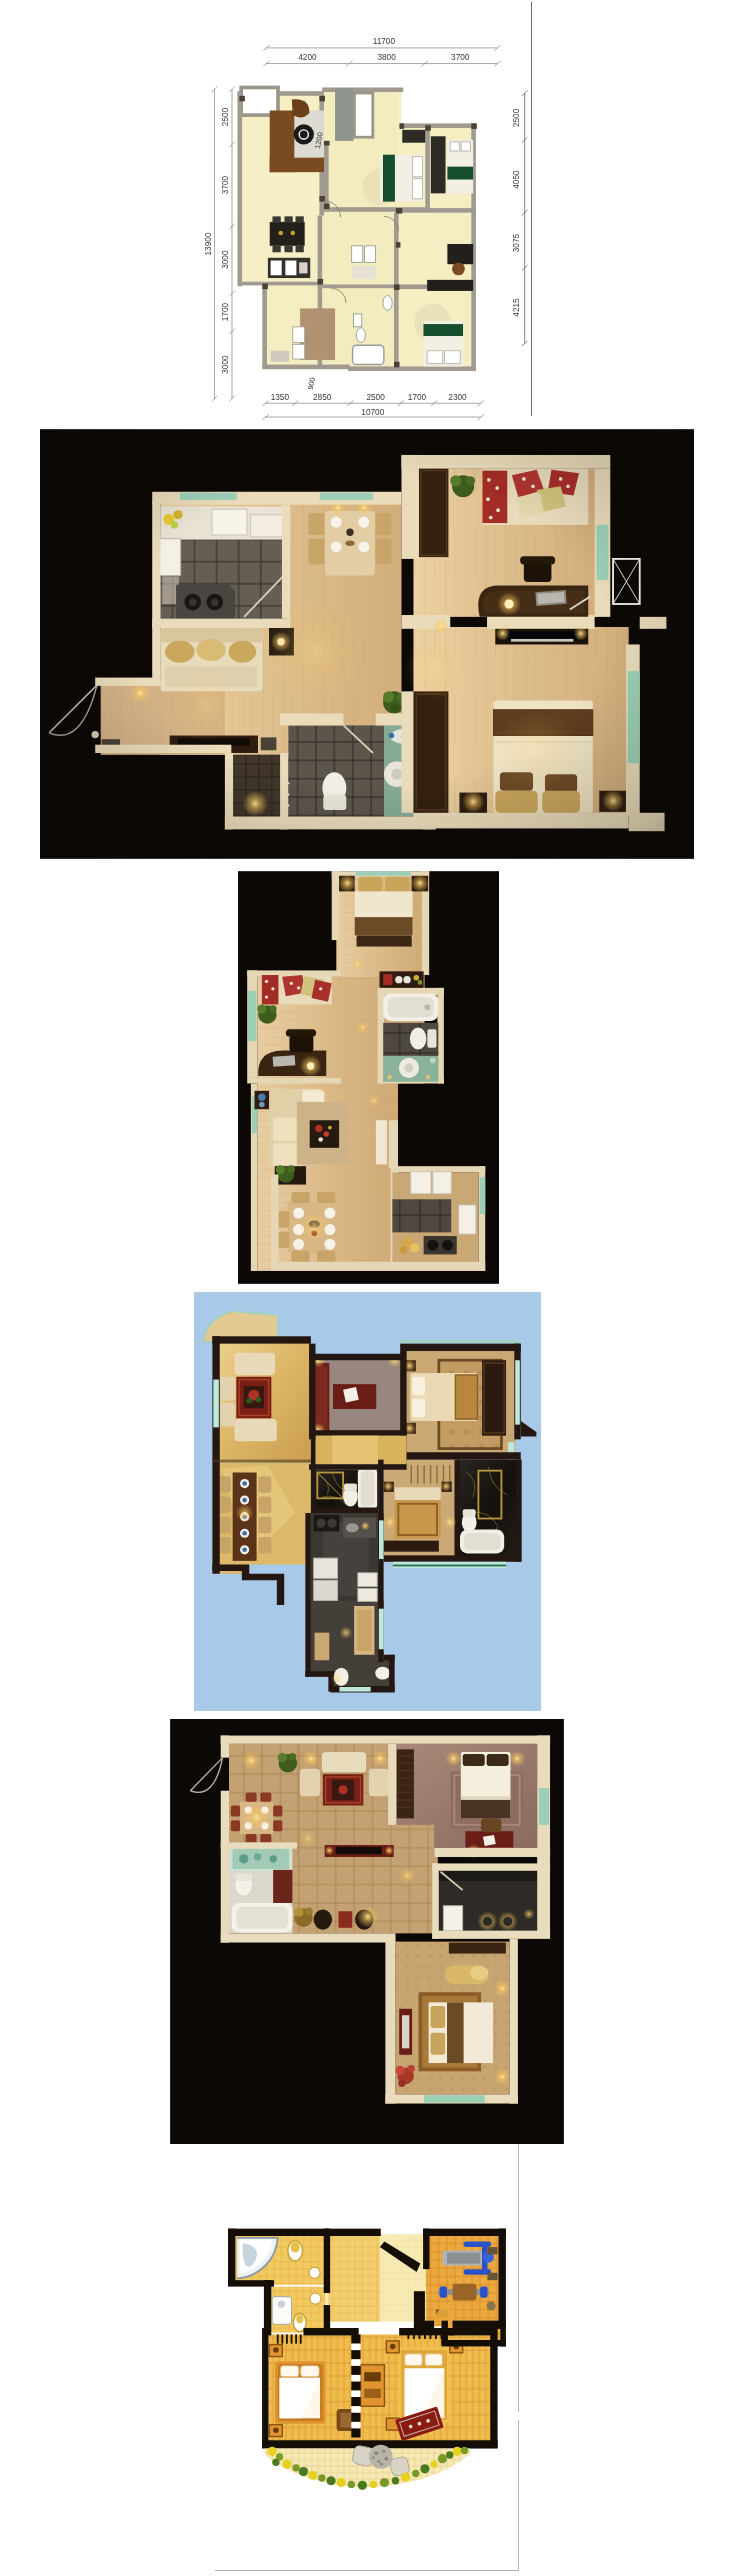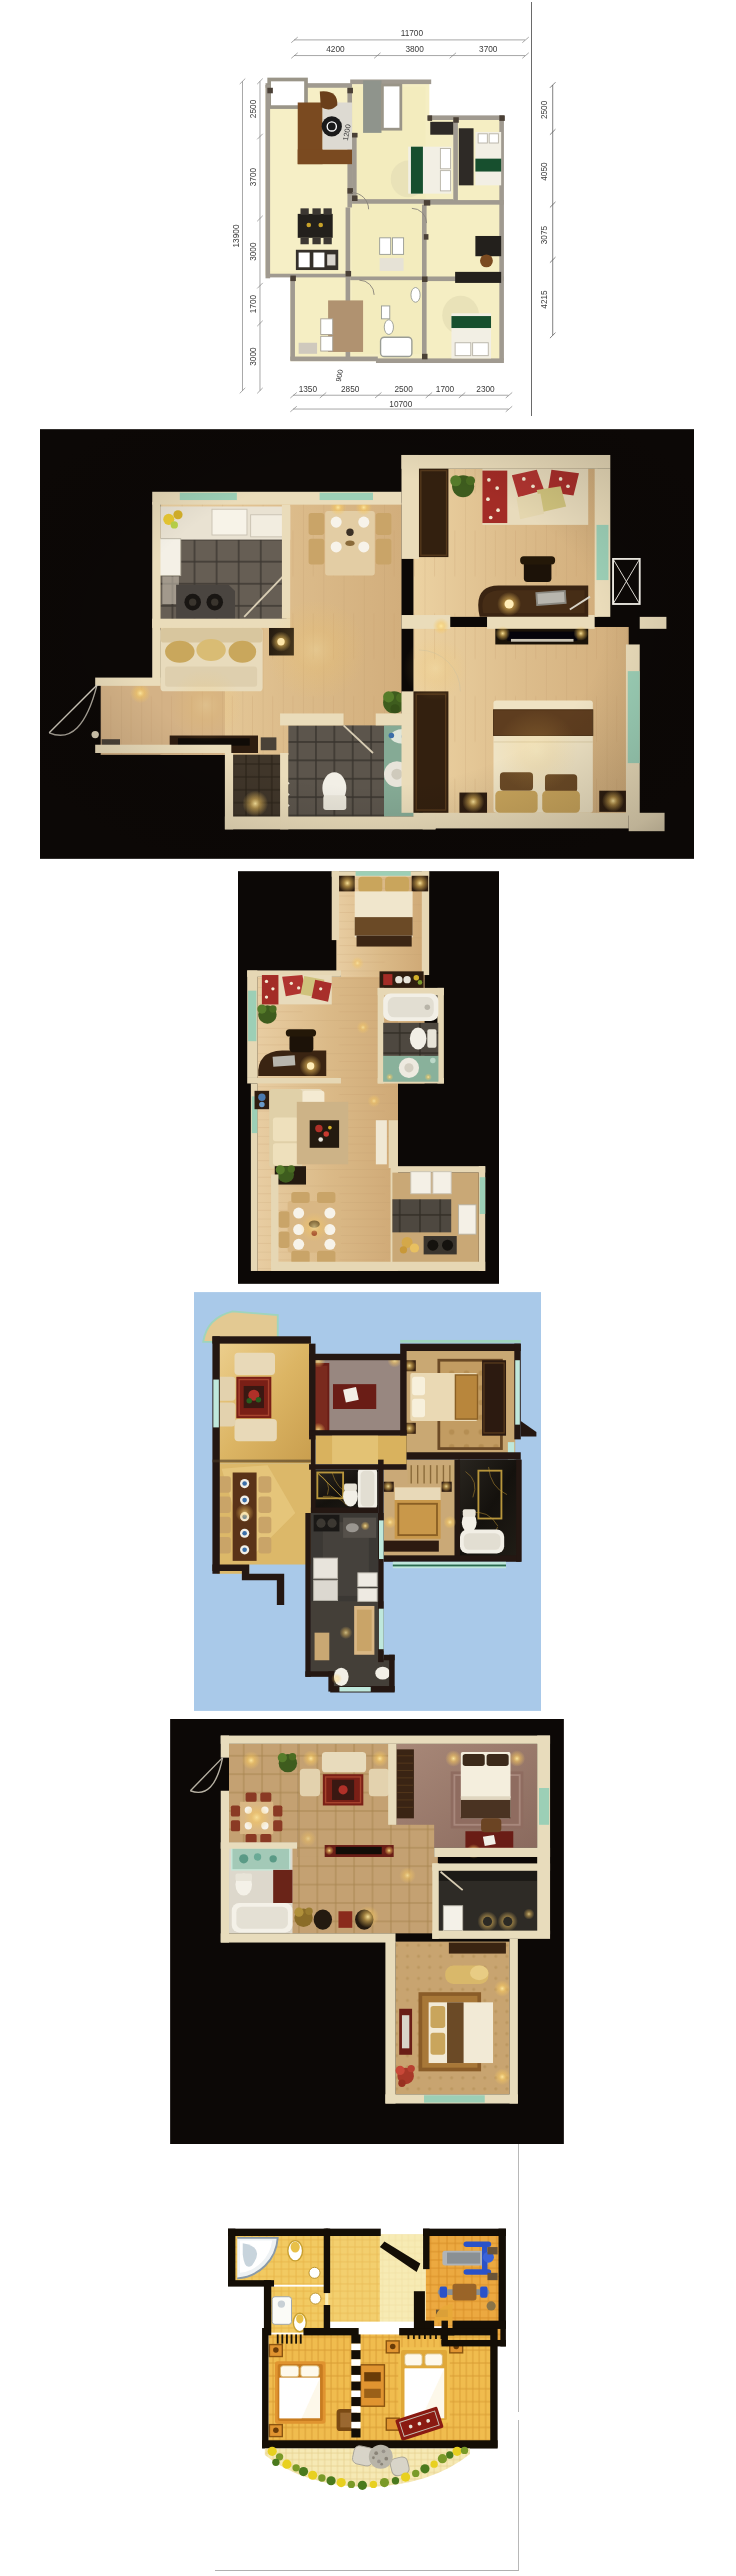--- a/index.html
+++ b/index.html
@@ -2,21 +2,21 @@
 <html style="font-size:14.7px"><head>
 <meta charset="utf-8">
 <style>
 html,body{margin:0;padding:0;background:#ffffff;}
 body{width:736px;height:2576px;position:relative;font-family:"Liberation Sans",sans-serif;}
 .abs{position:absolute;}
 </style>
 </head>
 <body>
 
-<div class="abs" style="left:0;top:4px;width:533px;height:417px;margin-left:28px;">
+<div class="abs" style="left:0;top:12px;width:533px;height:417px;">
 <svg width="533" height="417" viewBox="0 0 579 453" xmlns="http://www.w3.org/2000/svg">
 <g font-family="Liberation Sans, sans-serif" font-size="9" fill="#3a3a3a">
 
 <g stroke="#777" stroke-width="0.7">
 <line x1="289" y1="39" x2="540" y2="39"></line>
 <line x1="286" y1="42" x2="293" y2="36"></line>
           <line x1="537" y1="42" x2="544" y2="36"></line>
 </g>
 <text x="417" y="35" text-anchor="middle">11700</text>
 

